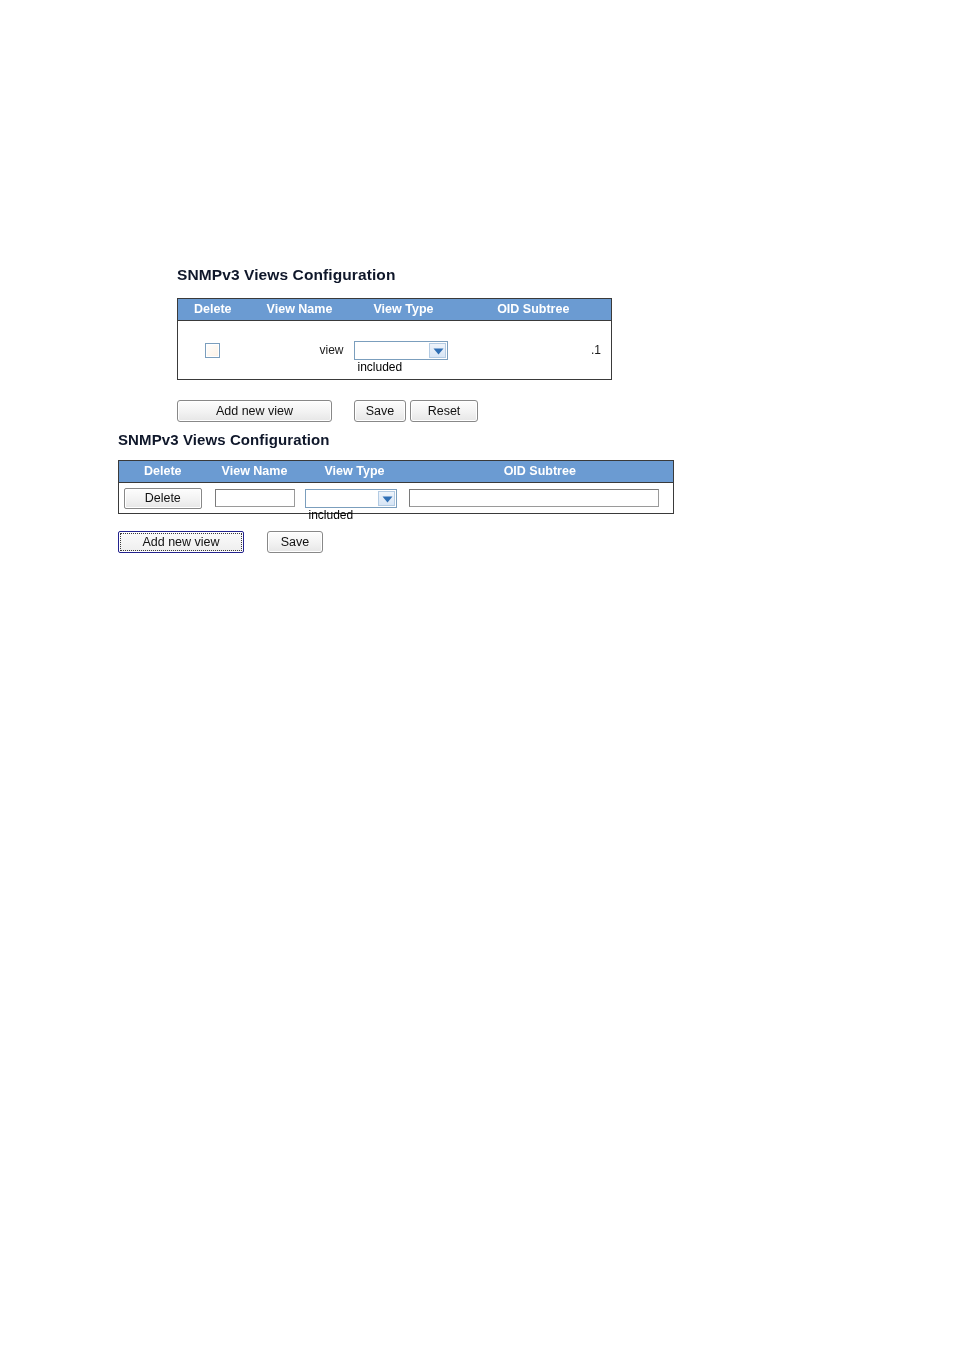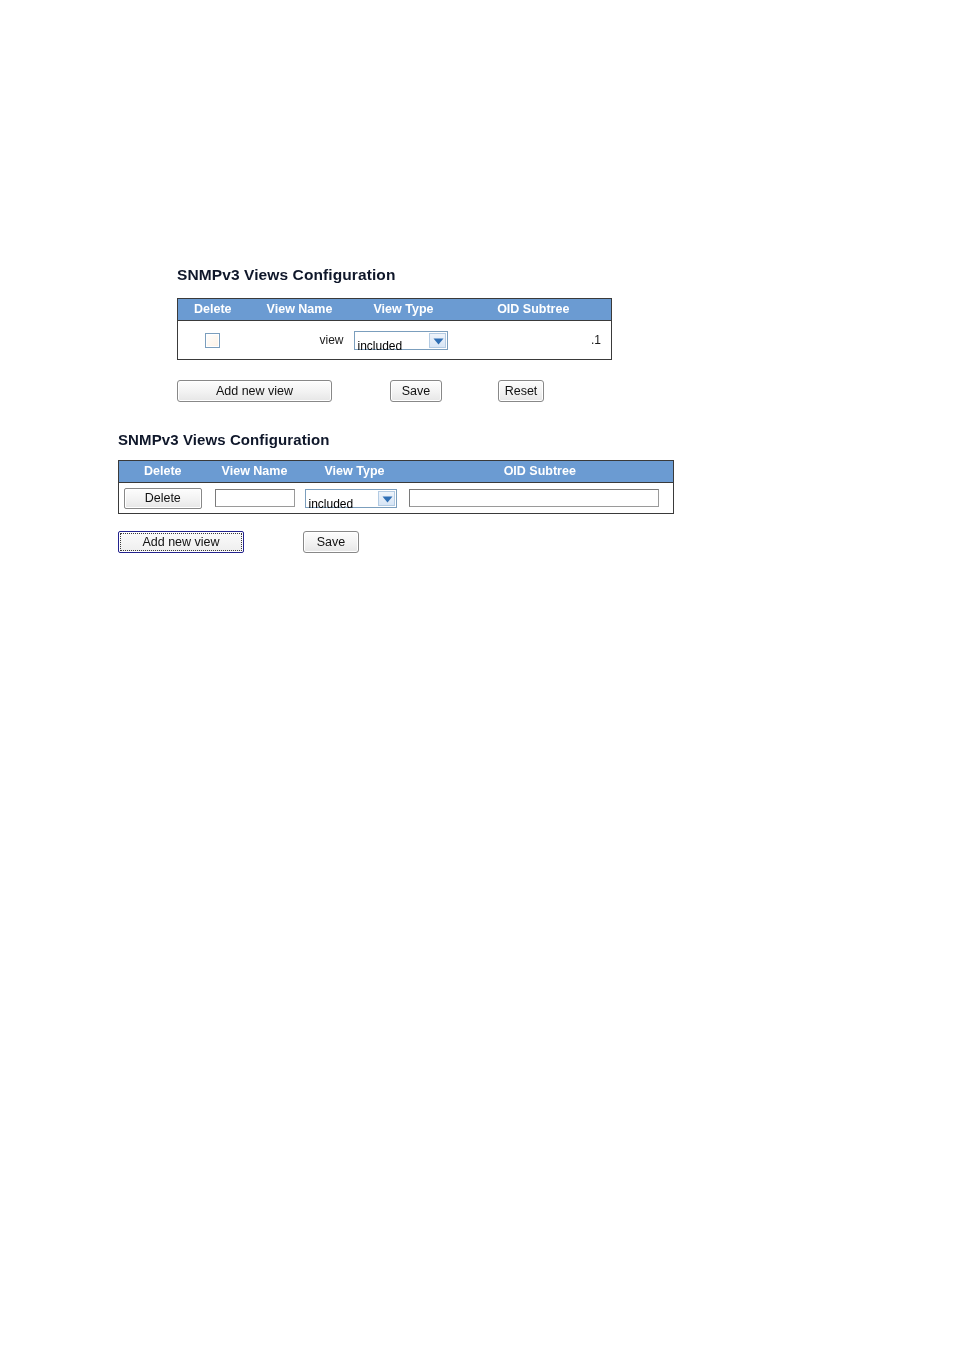--- a/index.html
+++ b/index.html
@@ -56,21 +56,21 @@
     font-weight: bold;
     text-align: center;
     padding: 3px 4px 4px 4px;
     border: 0;
     border-bottom: 1px solid #3a3a3a;
     white-space: nowrap;
   }
   table.config tbody td {
     font-size: 12px;
     color: #1a1a1a;
-    padding: 8px 4px;
+    padding: 18px 4px;
     background: #ffffff;
     border: 0;
     height: 22px;
   }
 
   
   #table-views-existing { width: 434px; }
   #table-views-existing .c-delete  { width: 70px; }
   #table-views-existing .c-name    { width: 104px; }
   #table-views-existing .c-type    { width: 104px; }
@@ -112,21 +112,21 @@
     border: 1px solid #7b9ebd;
     vertical-align: middle;
     cursor: pointer;
     box-sizing: border-box;
   }
   #table-views-existing .xp-select { width: 94px; }
   #table-views-new      .xp-select { width: 92px; }
   .xp-select .sel-text {
     position: absolute;
     left: 3px;
-    top: 6px;
+    top: 17px;
     font-size: 12px;
     color: #000000;
     line-height: 16px;
     white-space: nowrap;
   }
   .xp-select .sel-arrow {
     position: absolute;
     right: 1px;
     top: 1px;
     width: 17px;
@@ -152,21 +152,20 @@
     font-family: "Liberation Sans", sans-serif;
   }
   .input-name { width: 80px; }
   .input-oid  { width: 250px; }
 
   
   .button-row {
     margin-top: 20px;
     display: flex;
     align-items: center;
-    gap: 36px;
   }
   .section-two .button-row { margin-top: 17px; }
 
   .xp-button {
     display: inline-flex;
     align-items: center;
     justify-content: center;
     height: 22px;
     background: linear-gradient(180deg, #fdfdfd 0%, #f2f2f2 55%, #e6e6e6 100%);
     border: 1px solid #888888;
@@ -175,21 +174,21 @@
     font-family: "Liberation Sans", sans-serif;
     font-size: 12.5px;
     color: #111111;
     cursor: pointer;
     box-sizing: border-box;
     padding: 0 10px;
     white-space: nowrap;
   }
   .btn-addnew-1 { width: 155px; }
   .btn-save-1   { width: 52px; margin-left: 22px; }
-  .btn-reset-1  { width: 46px; margin-left: 20px; }
+  .btn-reset-1  { width: 68px; margin-left: 4px; }
 
   .btn-delete-2 { width: 78px; height: 21px; border-radius: 2px; }
 
   
   .xp-button.is-focused {
     border: 1px solid #23238e;
     border-radius: 2px;
     background: linear-gradient(180deg, #fbfbfb 0%, #eeeeee 100%);
     position: relative;
     padding: 0 8px;

